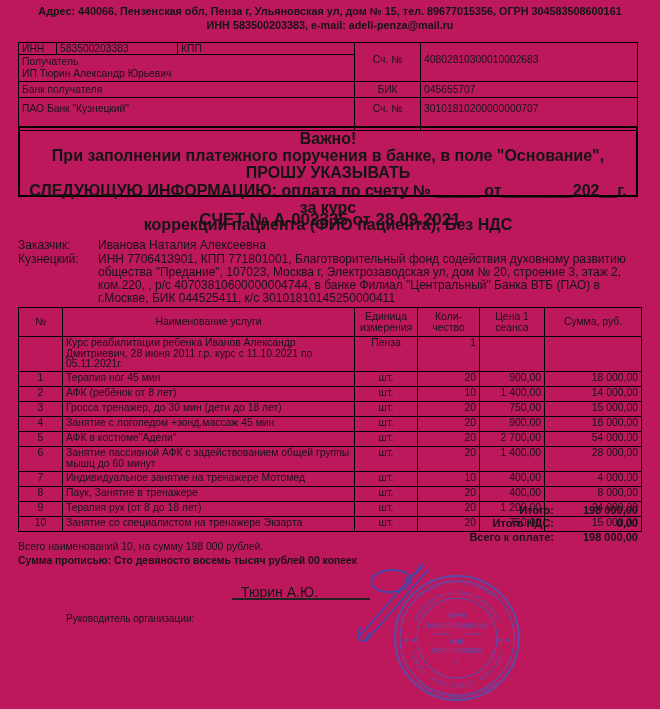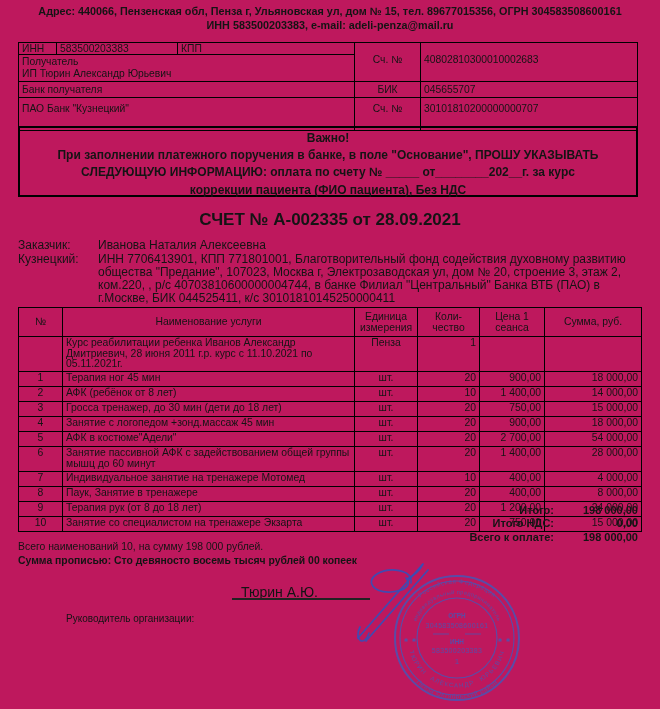--- a/index.html
+++ b/index.html
@@ -19,21 +19,21 @@
   table.bank tr.r3 td{height:15px;}
   table.bank tr.r4 td{height:16px;}
   table.bank td.lbl{text-align:center;}
   table.bank td.bot{vertical-align:bottom;padding-bottom:16px;}
   table.bank td.recip{vertical-align:top;padding:0;}
   table.bank td.recip .in{display:flex;flex-direction:column;justify-content:space-between;
                           height:26px;padding:1px 3px 2px;box-sizing:border-box;}
 
   
   .notice{position:absolute;top:126px;left:18px;width:620px;height:71px;box-sizing:border-box;
-          border:2px solid #000;text-align:center;font-weight:bold;font-size:12px;
+          border:2px solid #000;text-align:center;font-weight:bold;font-size:16px;
           line-height:17.2px;padding-top:2px;}
 
   .title{position:absolute;top:210px;left:0;width:100%;text-align:center;
          font-weight:bold;font-size:17px;}
 
   
   .parties{position:absolute;top:239px;left:18px;width:620px;display:grid;
            grid-template-columns:80px 1fr;font-size:12px;line-height:13px;row-gap:1px;}
   .parties .lbl{grid-column:1;}
   .parties .val{grid-column:2;}

